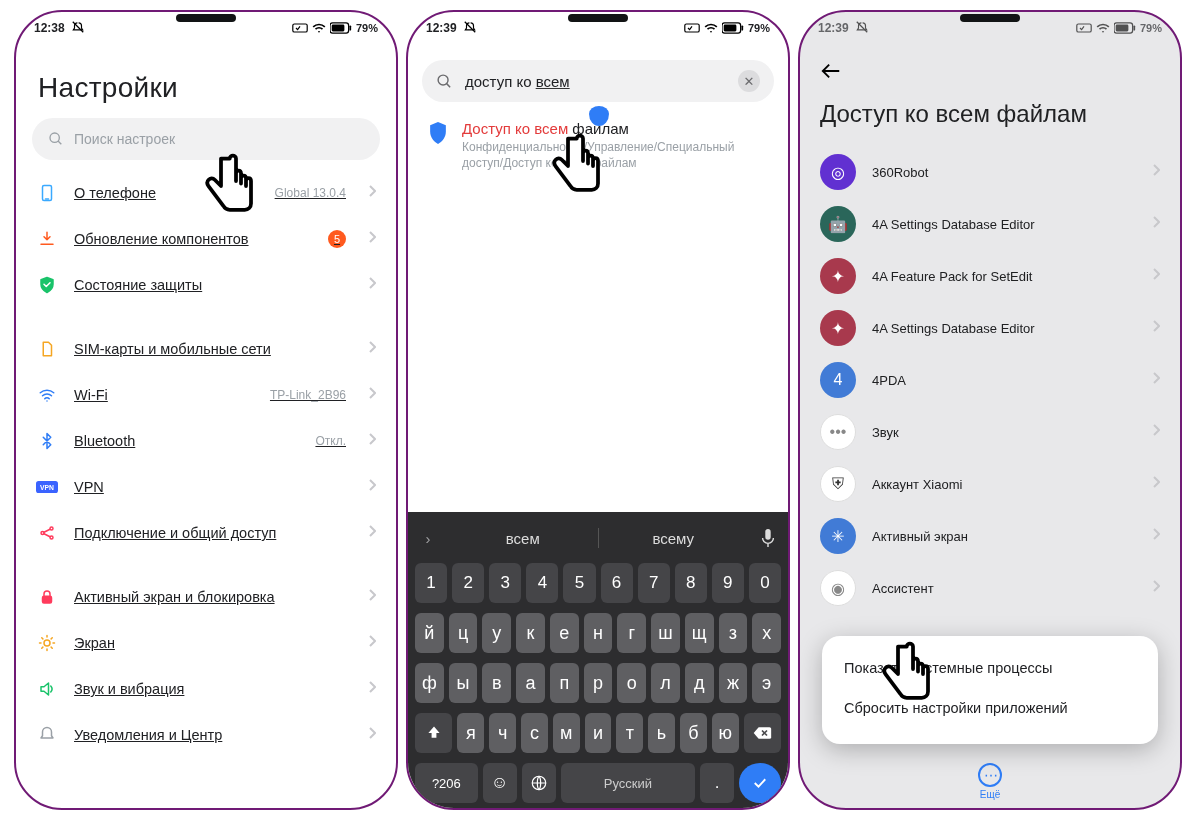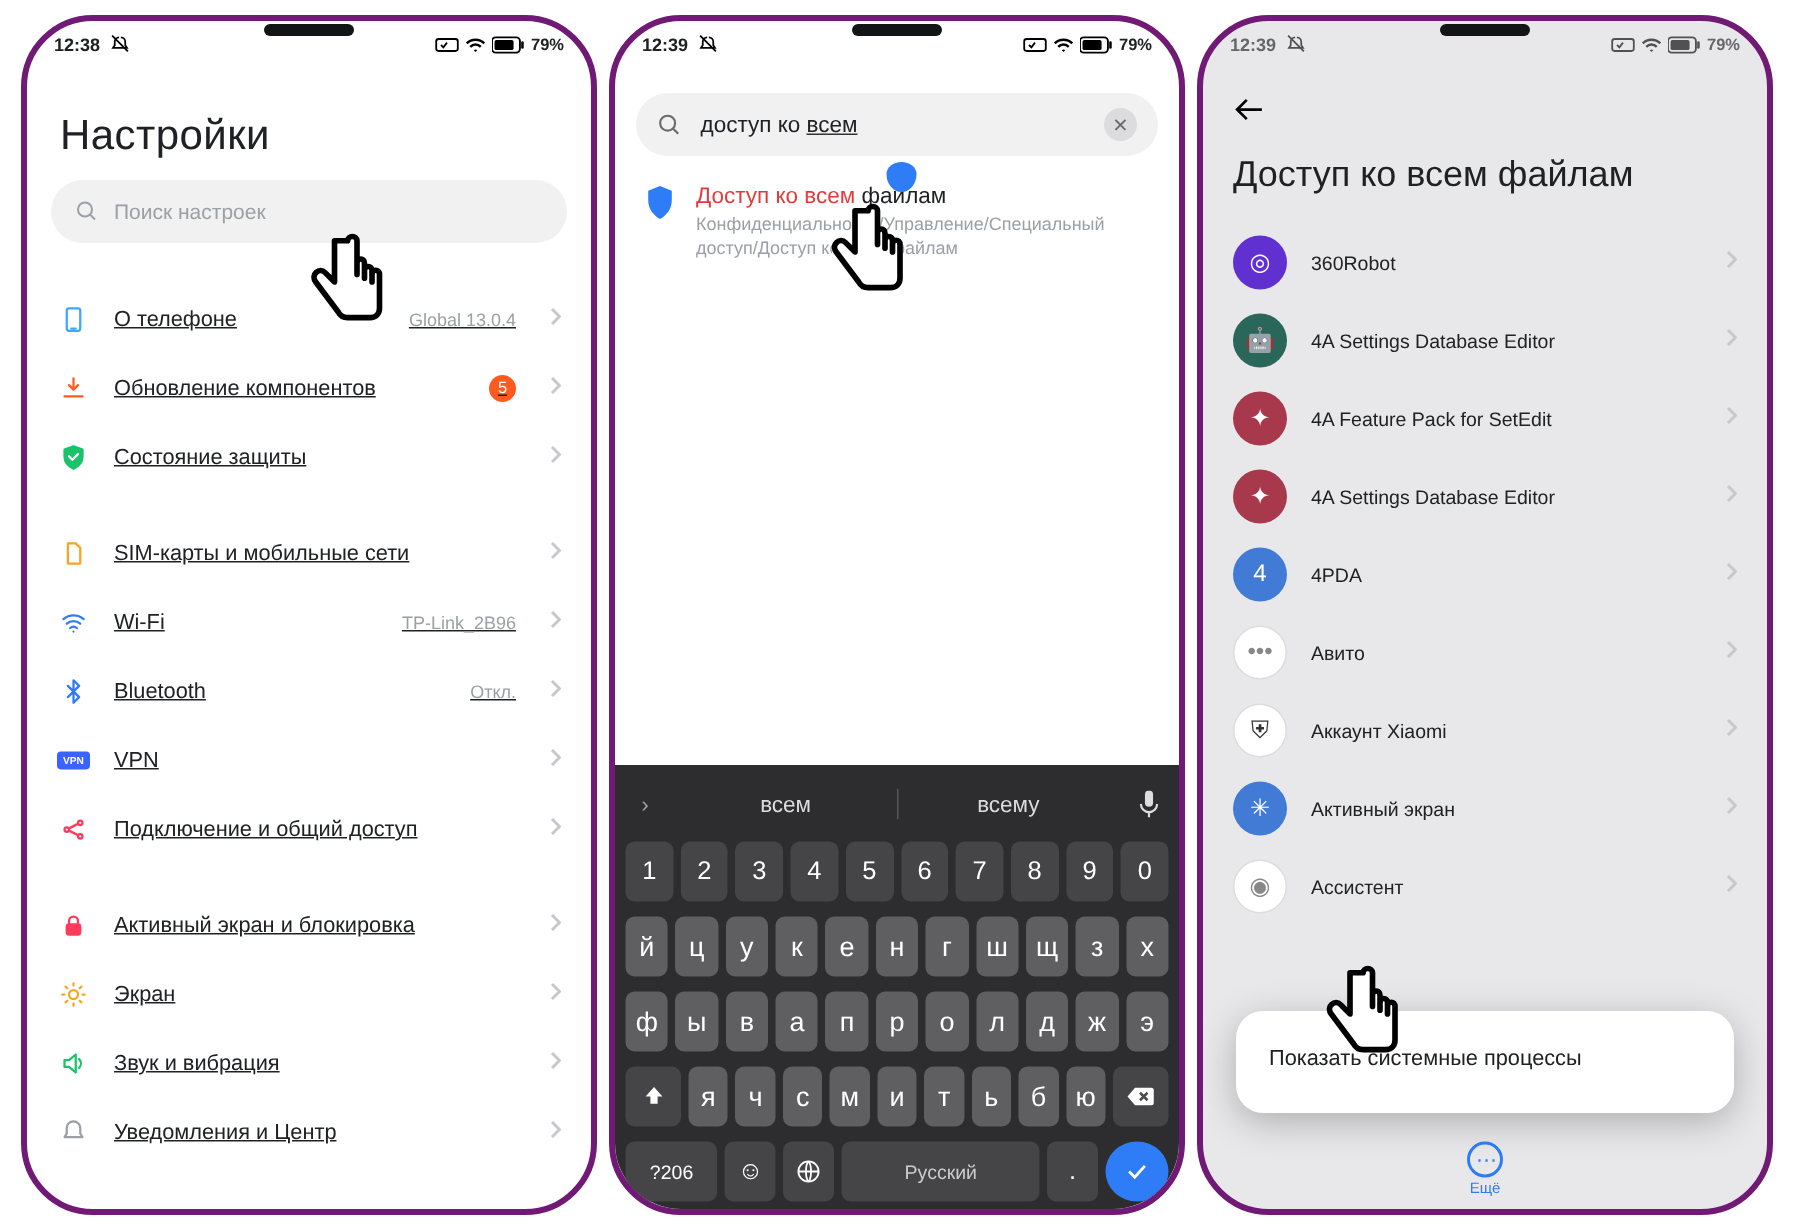--- a/index.html
+++ b/index.html
@@ -22,21 +22,21 @@
     background:#ffffff;
     font-family:"Helvetica Neue",Arial,sans-serif;
     color:var(--text);
     display:flex;
     gap:8px;
     padding:10px 14px;
   }
   .phone{
     width:384px;
     height:800px;
-    border:4px solid #701a75;
+    border:2px solid #701a75;
     border-radius:48px;
     background:#fff;
     position:relative;
     overflow:hidden;
   }
   .notch{
     position:absolute;
     top:2px;
     left:50%;
     transform:translateX(-50%);
@@ -53,21 +53,21 @@
   .sb-left{display:flex;align-items:center;gap:6px}
   .sb-right{display:flex;align-items:center;gap:4px;font-size:11px}
   .sb-right svg{display:block}
   .content{position:absolute;top:32px;bottom:0;left:0;right:0;overflow:hidden}
   .dim-overlay{background:#e3e3e3}
   .dim-overlay .content>*:not(.popup):not(.nav-circle){filter:grayscale(25%);}
 
   
   .title-h{font-size:28px;font-weight:400;padding:28px 22px 14px;letter-spacing:.3px}
   .search{
-    margin:0 16px 28px;
+    margin:0 16px 10px;
     background:var(--soft);
     border-radius:22px;
     height:42px;display:flex;align-items:center;gap:10px;padding:0 16px;
     color:var(--muted);font-size:14px;
   }
   .row{
     display:flex;align-items:center;gap:16px;
     padding:12px 20px;
     min-height:46px;
     position:relative;
@@ -562,21 +562,21 @@
         </div>
         <div class="app">
           <span class="aico" style="background:#2f7df6;color:#fff;border:none">4</span>
     <span class="aname">4PDA</span>
     <span class="chev"><svg width="8" height="14" viewBox="0 0 8 14" fill="none" stroke="#c8c8cc" stroke-width="2">
               <path d="M2 2l5 5-5 5"></path>
             </svg></span>
         </div>
         <div class="app">
           <span class="aico" style="background:#ffffff;color:#888;border:1px solid #ddd">•••</span>
-    <span class="aname">Авито</span>
+    <span class="aname">Звук</span>
     <span class="chev"><svg width="8" height="14" viewBox="0 0 8 14" fill="none" stroke="#c8c8cc" stroke-width="2">
               <path d="M2 2l5 5-5 5"></path>
             </svg></span>
         </div>
         <div class="app">
           <span class="aico" style="background:#ffffff;color:#333;border:1px solid #ddd">⛨</span>
     <span class="aname">Аккаунт Xiaomi</span>
     <span class="chev"><svg width="8" height="14" viewBox="0 0 8 14" fill="none" stroke="#c8c8cc" stroke-width="2">
               <path d="M2 2l5 5-5 5"></path>
             </svg></span>
@@ -592,20 +592,21 @@
           <span class="aico" style="background:#ffffff;color:#888;border:1px solid #ddd">◉</span>
     <span class="aname">Ассистент</span>
     <span class="chev"><svg width="8" height="14" viewBox="0 0 8 14" fill="none" stroke="#c8c8cc" stroke-width="2">
               <path d="M2 2l5 5-5 5"></path>
             </svg></span>
         </div>
       </div>
 
     <div class="popup">
       <div class="pitem">Показать системные процессы</div>
+      <div class="pitem">Сбросить настройки приложений</div>
     </div>
 
     <svg class="cursor" style="left:68px;top:590px;z-index:6" viewBox="0 0 64 64">
       <path d="M24 10v22l-5-5c-3-3-8 1-5 5l12 16c1 2 3 3 5 3h12c3 0 5-2 5-5V28c0-3-4-3-4 0v4-6c0-3-4-3-4 0v4-8c0-3-4-3-4 0v6V10c0-3-5-3-5 0z" fill="#fff" stroke="#000" stroke-width="3" stroke-linejoin="round"></path>
     </svg>
 
     <div class="nav-circle">
       <div class="circ">⋯</div>
       <span>Ещё</span>
     </div>

